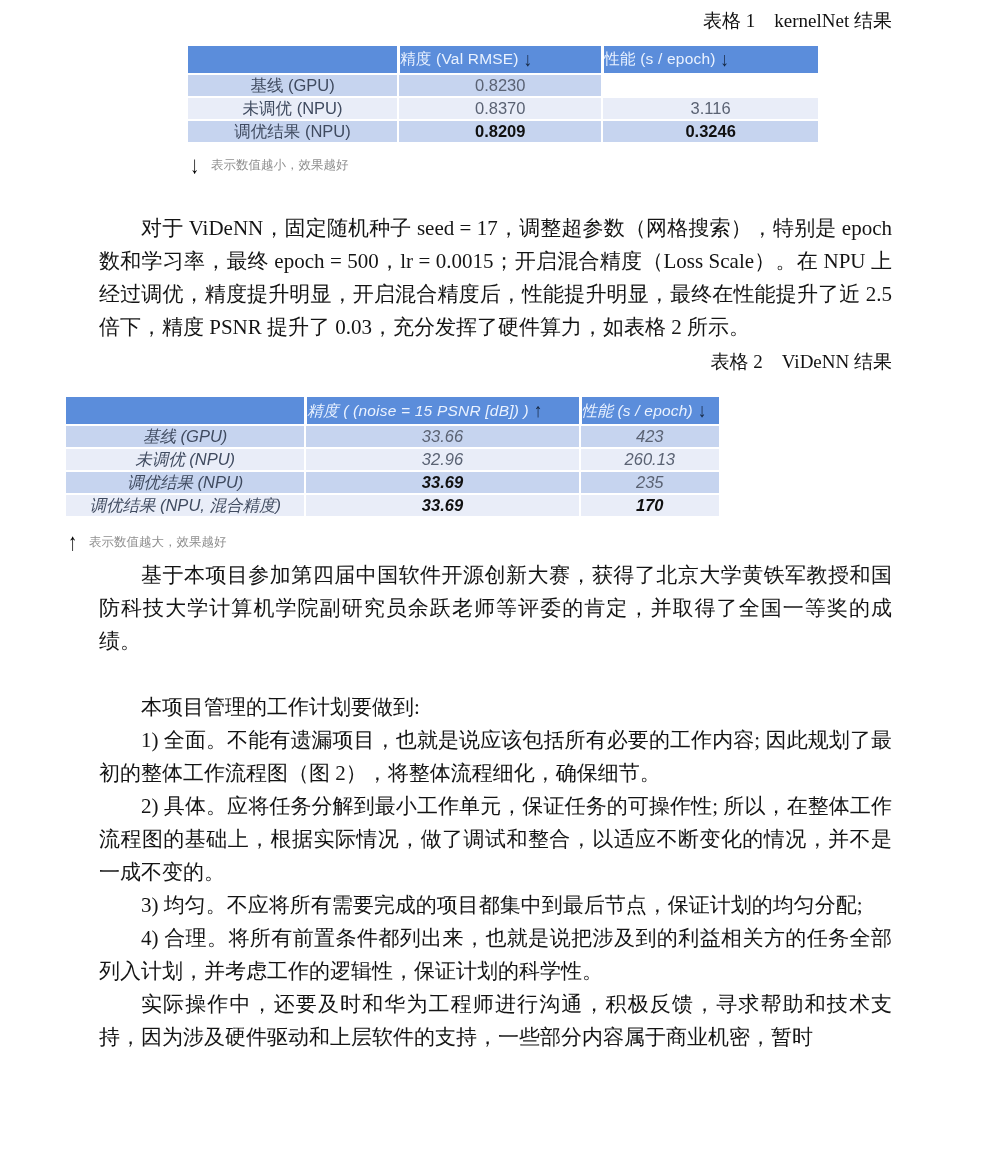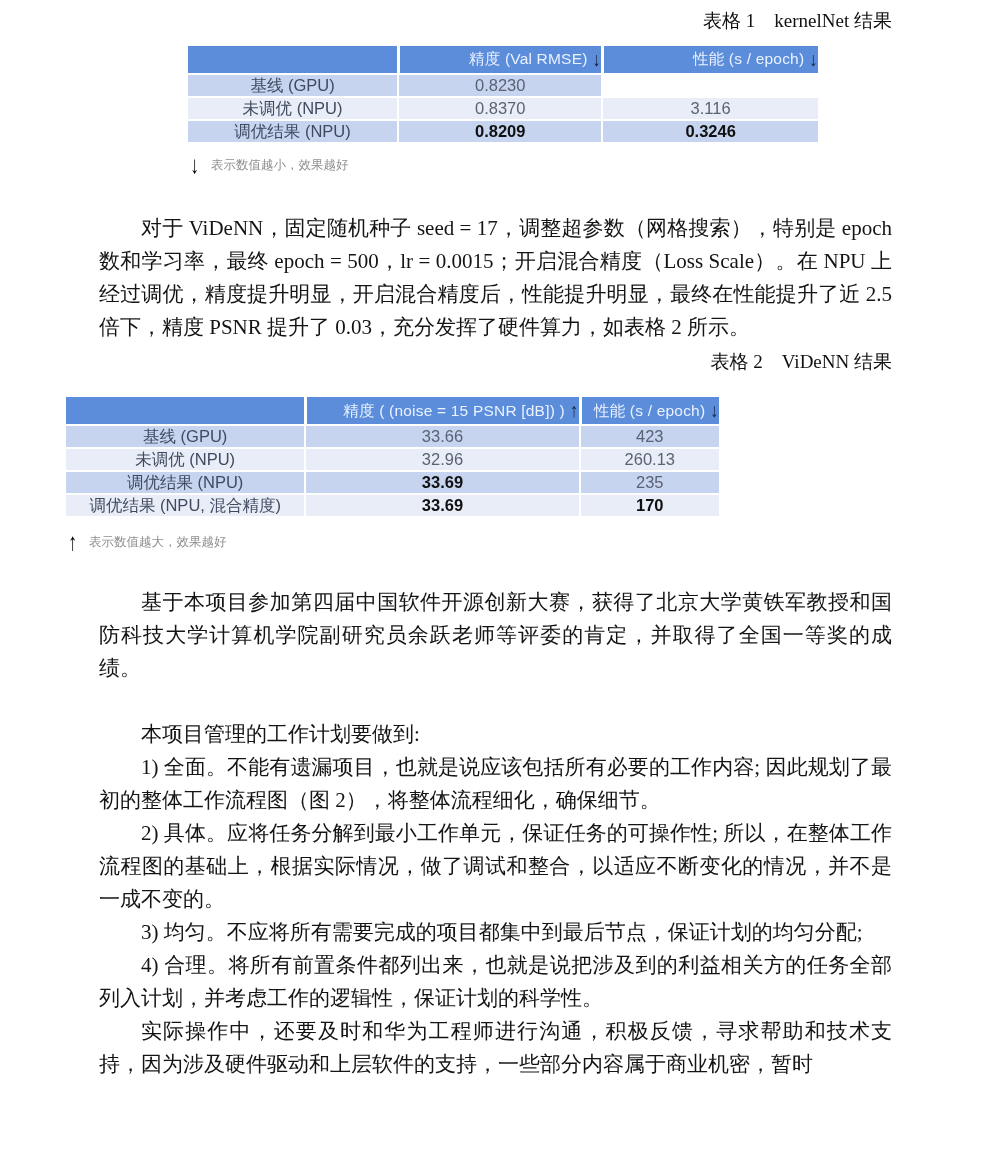--- a/index.html
+++ b/index.html
@@ -23,26 +23,26 @@
   }
   .caption1{margin-top:9px;}
   .caption2{margin-top:6px;}
 
   
   .dtable{
     font-family:"Liberation Sans","DejaVu Sans",sans-serif;
     box-sizing:border-box;
   }
   .t1{width:630px;margin:13px 0 0 89px;}
-  .t2{width:653px;margin:23px 0 0 66px;}
+  .t2{width:653px;margin:23px 0 0 66px;font-style:italic;}
   .thead{display:flex;background:var(--header-bg,#5b8ddb);}
   .hcell{
     box-sizing:border-box;
     height:27px;
-    display:flex;align-items:center;justify-content:flex-end;
+    display:flex;align-items:center;justify-content:flex-start;
     color:var(--header-text,#eaf2ff);
     font-size:15.5px;
     letter-spacing:.2px;
     white-space:nowrap;
     overflow:hidden;
   }
   .hcell + .hcell{border-left:3px solid #fff;}
   .harrow{
     color:var(--arrow-dark,#15263f);
     font-weight:700;
@@ -83,21 +83,21 @@
   }
 
   
   .doc-body{margin-top:36px;font-size:21px;line-height:33px;color:#141414;}
   .para{
     margin:0;
     text-indent:2em;
     text-align:justify;
   }
   .para.gap{margin-top:33px;}
-  .after-tables{margin-top:27px;}
+  .after-tables{}
 </style>
 </head>
 <body>
 
 <div class="page">
   <div class="content">
 
     <div class="caption caption1">表格 1　kernelNet 结果</div>
 
     <div class="dtable t1">

